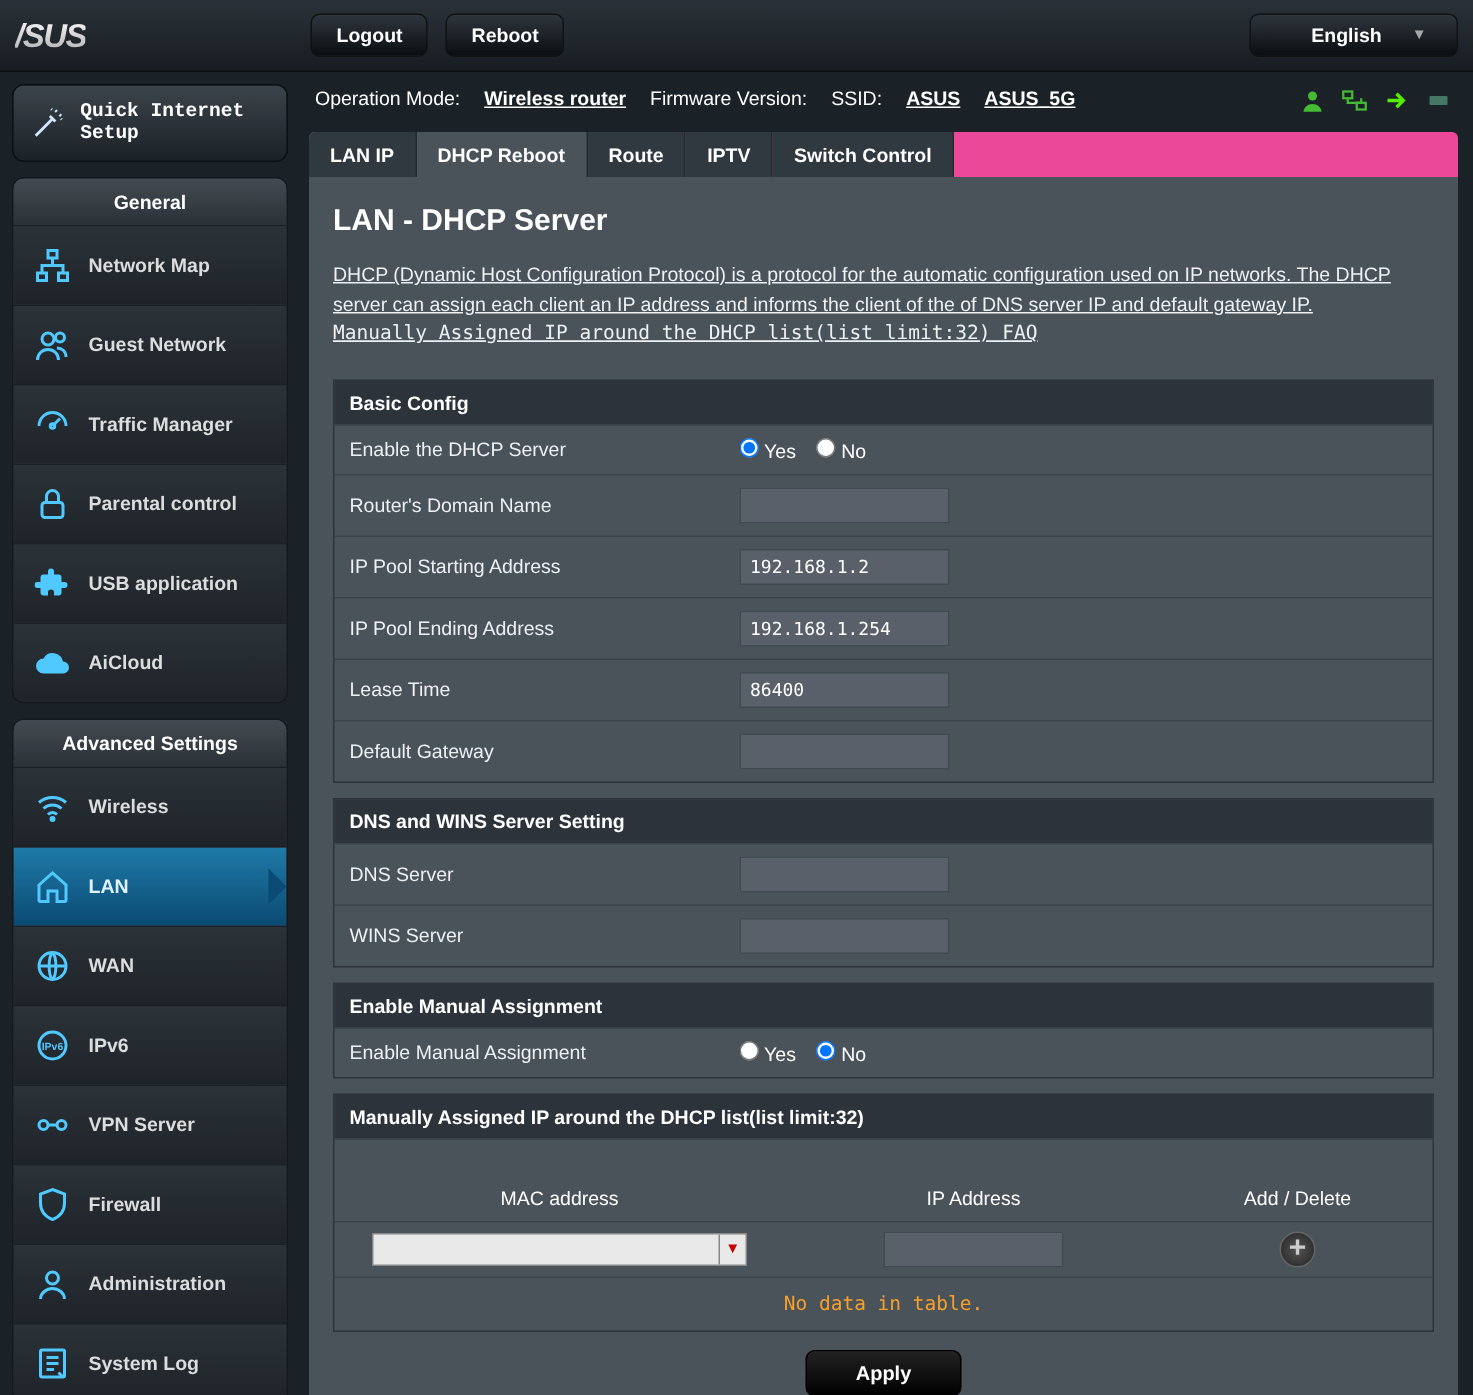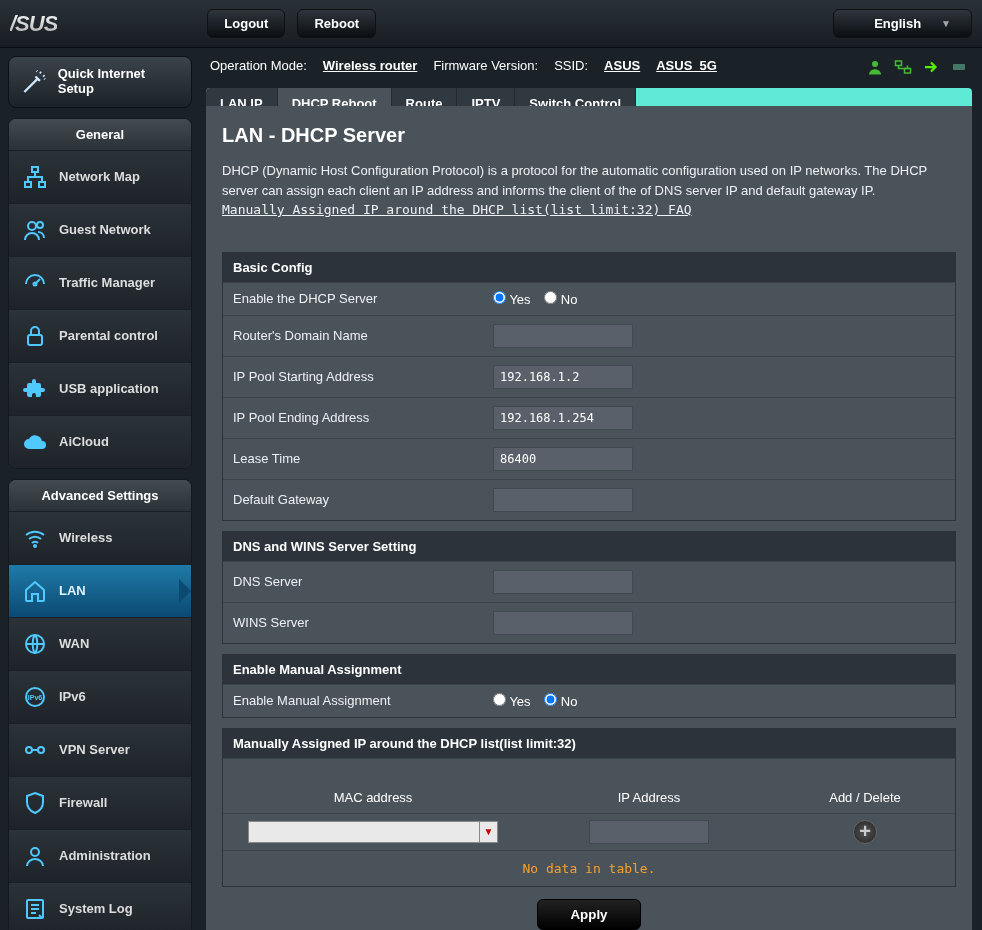--- a/index.html
+++ b/index.html
@@ -6,38 +6,38 @@
 body { font-family: Arial, sans-serif; background: #1a2228; color: #fff; width: 982px; height: 930px; overflow: hidden; font-size: 13px; }
 .top-bar { height: 48px; background: linear-gradient(#2a3138, #171d22); display: flex; align-items: center; padding: 0 10px; border-bottom: 1px solid #0a0e12; }
 .logo { font-family: Arial Black, sans-serif; font-size: 22px; font-style: italic; letter-spacing: -1px; color: #fff; background: linear-gradient(#fff,#aaa); -webkit-background-clip: text; -webkit-text-fill-color: transparent; margin-right: 150px; font-weight: 900;}
 .btn { background: linear-gradient(#2e353c,#0a0e12); border: 1px solid #111; color: #fff; padding: 6px 16px; border-radius: 6px; margin-right: 12px; cursor: pointer; font-weight: bold; font-size: 13px; }
 .lang-sel { margin-left: auto; display: flex; align-items: center; background: linear-gradient(#2e353c,#0a0e12); border: 1px solid #111; color: #fff; padding: 6px 20px 6px 40px; border-radius: 6px; cursor: pointer; font-weight: bold; }
 .lang-sel .chev { margin-left: 20px; font-size: 10px; opacity: .6; }
 .layout { display: flex; }
 .sidebar { width: 200px; padding: 8px; }
 .qis { background: linear-gradient(#3c444b,#1a2127); border: 1px solid #0c1115; border-radius: 8px; padding: 10px 12px; display: flex; align-items: center; gap: 10px; cursor: pointer; margin-bottom: 10px; }
 .qis .ic { width: 28px; height: 28px; color:#cfe8ff; }
-.qis .lbl { font-weight: bold; font-size: 13px; line-height: 1.15; }
+.qis .lbl { font-weight: bold; font-size: 13px; line-height: 1.15; font-family: Liberation Mono, monospace; }
 .menu-block { background: linear-gradient(#434a51,#2c3339); border-radius: 8px; border: 1px solid #14191e; margin-bottom: 10px; overflow: hidden; }
 .menu-head { text-align: center; font-weight: bold; padding: 8px 0; background: linear-gradient(#434a51,#2a3137); }
 .menu-item { display: flex; align-items: center; gap: 12px; padding: 14px 14px; border-top: 1px solid #1a2126; cursor: pointer; font-weight: bold; color: #ddd; background: linear-gradient(#2b3238,#1d2329); }
 .menu-item.active { background: linear-gradient(#1f7aa8,#0b4a72); color: #dff2ff; position: relative; }
 .menu-item.active::after { content:''; position:absolute; right:-12px; top:50%; transform:translateY(-50%); border:12px solid transparent; border-left-color:#0b4a72; }
 .menu-item .ic { width: 24px; height: 24px; color: #4fc9ff; flex-shrink:0; }
 .main { flex: 1; padding: 0 10px 10px 6px; }
 .info-bar { display: flex; gap: 16px; padding: 10px 4px 12px; font-size: 13px; }
 .uline { text-decoration: underline; font-weight: bold; cursor: pointer; }
 .status-icons { margin-left: auto; display: flex; gap: 10px; }
 .status-icons span { width:18px; height:18px; display:inline-flex; }
-.tabs { display: flex; background: #5eead4; height: 18px; border-radius: 4px 4px 0 0; overflow: hidden; }
+.tabs { display: flex; background: #ec4899; height: 30px; border-radius: 4px 4px 0 0; overflow: hidden; }
 .tab { padding: 8px 14px; color: #fff; background: #303840; border-right: 1px solid #242a30; cursor: pointer; font-size: 13px; font-weight: bold; }
 .tab.active { background: #4a525a; }
 .panel { background: #4a525a; border-radius: 0 0 8px 8px; padding: 18px 16px 16px; }
 .panel h1 { font-size: 20px; font-weight: bold; margin-bottom: 14px; }
-.desc { font-size: 13px; line-height: 1.5; color: #eef1f3; margin-bottom: 32px; }
+.desc { font-size: 13px; line-height: 1.5; color: #eef1f3; margin-bottom: 20px; text-decoration: underline; }
 .faq { text-decoration: underline; font-family: monospace; cursor: pointer; }
 .sect { border: 1px solid #2c333a; margin-bottom: 10px; }
 .sect-head { background: #2c333a; padding: 7px 10px; font-weight: bold; color: #fff; font-size: 13px; }
 .row { display: flex; align-items: center; padding: 8px 10px; border-top: 1px solid #3b434b; }
 .row:first-of-type{border-top:none;}
 .row .lbl { width: 260px; color: #eef1f3; }
 .row .val { flex: 1; }
 .radio-group label { margin-right: 10px; color: #fff; }
 .txt { background: #596069; border: 1px solid #404850; color: #fff; padding: 4px 6px; font-family: monospace; width: 140px; font-size: 12px; }
 .tbl { border: 1px solid #2c333a; margin-bottom: 12px; }

